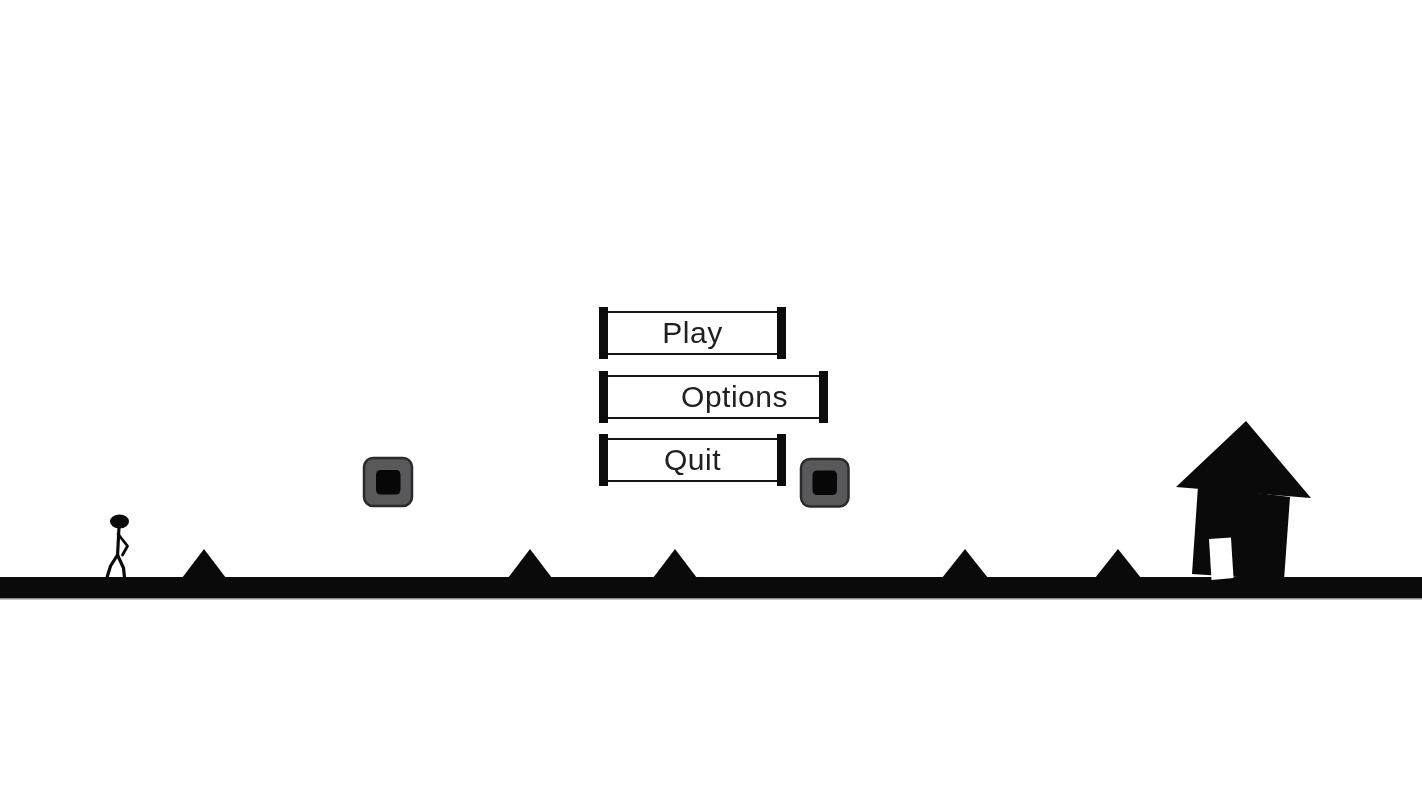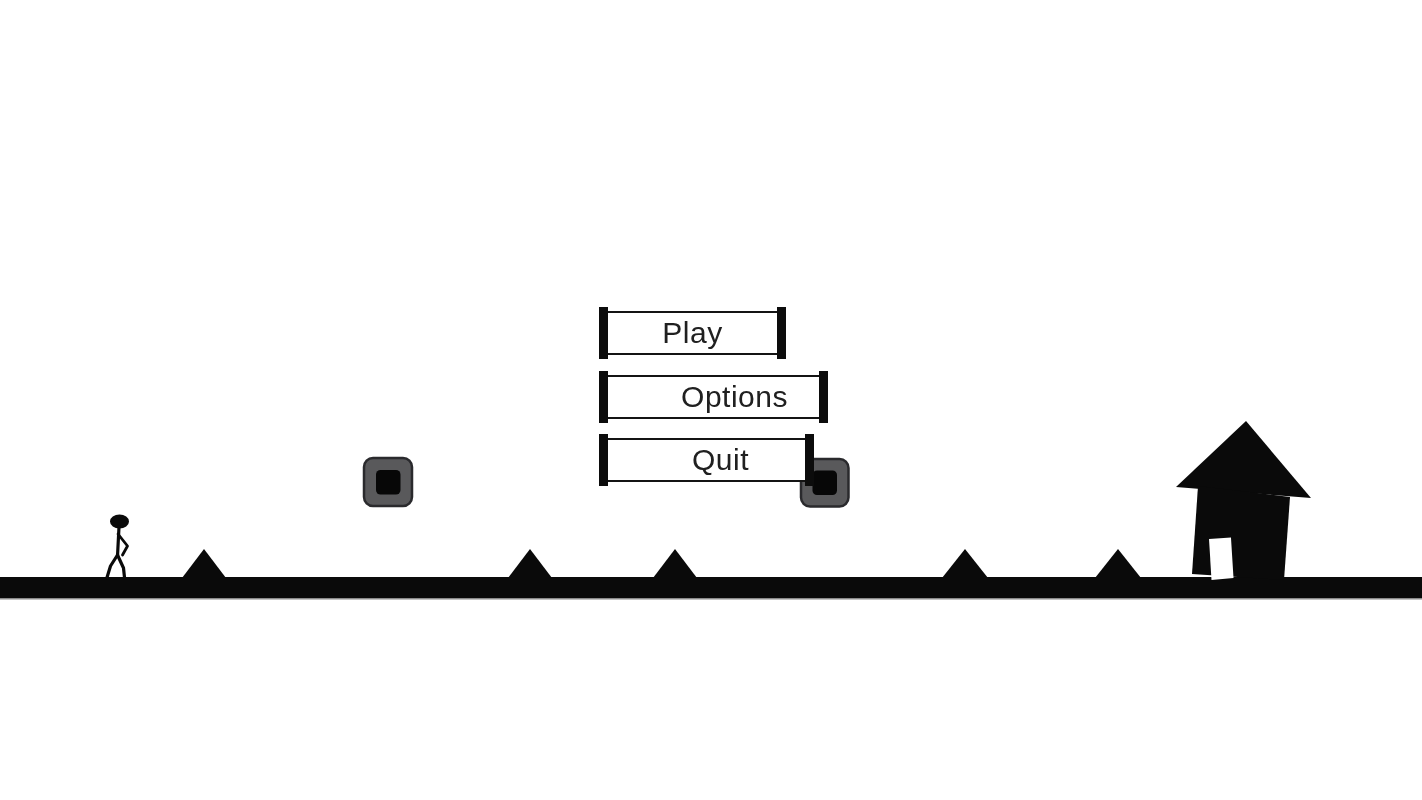--- a/index.html
+++ b/index.html
@@ -67,21 +67,21 @@
     position: relative;
     z-index: 2;
     font-size: 30px;
     line-height: 1;
     color: #202020;
     letter-spacing: 0.5px;
     user-select: none;
   }
   #btn-play    { top: 307px; }
   #btn-options { top: 371px; padding-left: 42px; }
-  #btn-quit    { top: 434px; padding-left: 28px; }
+  #btn-quit    { top: 434px; }
 </style>
 </head>
 <body>
 
 <div class="stage">
 
   <svg class="scene-svg" viewBox="0 0 1422 800" xmlns="http://www.w3.org/2000/svg">
 
     <rect x="0" y="577" width="1422" height="21" fill="#0a0a0a"></rect>
     <rect x="0" y="598" width="1422" height="1.5" fill="#8a8a8a"></rect>

